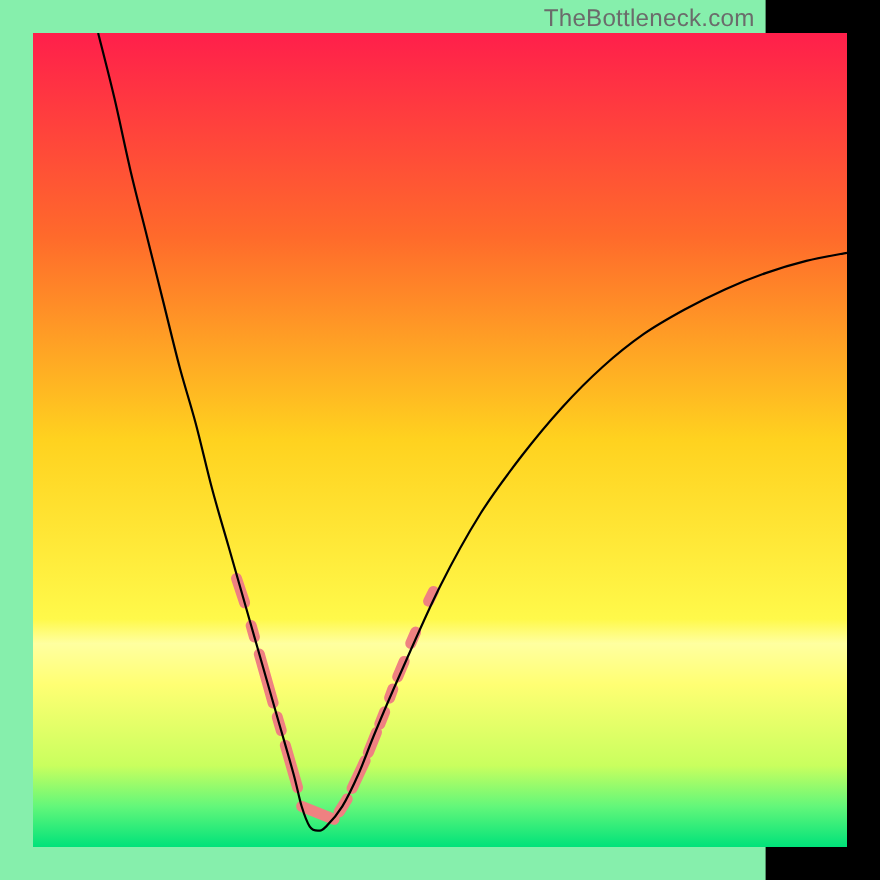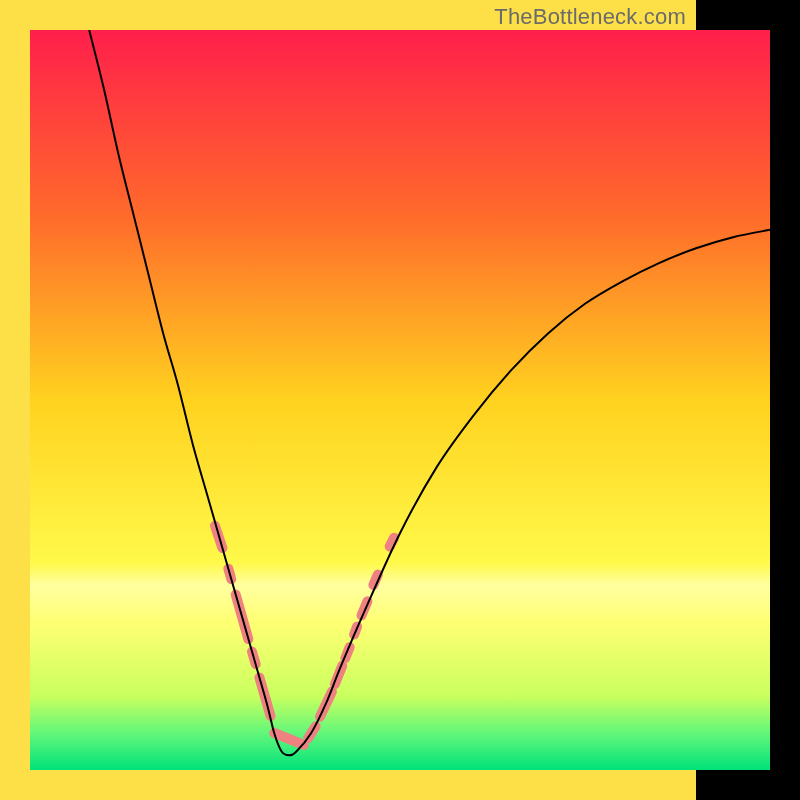--- a/index.html
+++ b/index.html
@@ -9,21 +9,21 @@
     height: 800px;
     overflow: hidden;
     background: #000;
     font-family: Arial, Helvetica, sans-serif;
   }
   .frame {
     position: absolute;
     top: 0; left: 0;
     width: 696px;
     height: 800px;
-    background: #fde047;
+    background: #86efac;
     text-decoration: underline;
   }
   .plot {
     position: absolute;
     top: 30px;
     left: 30px;
     width: 740px;
     height: 740px;
   }
   .watermark {

